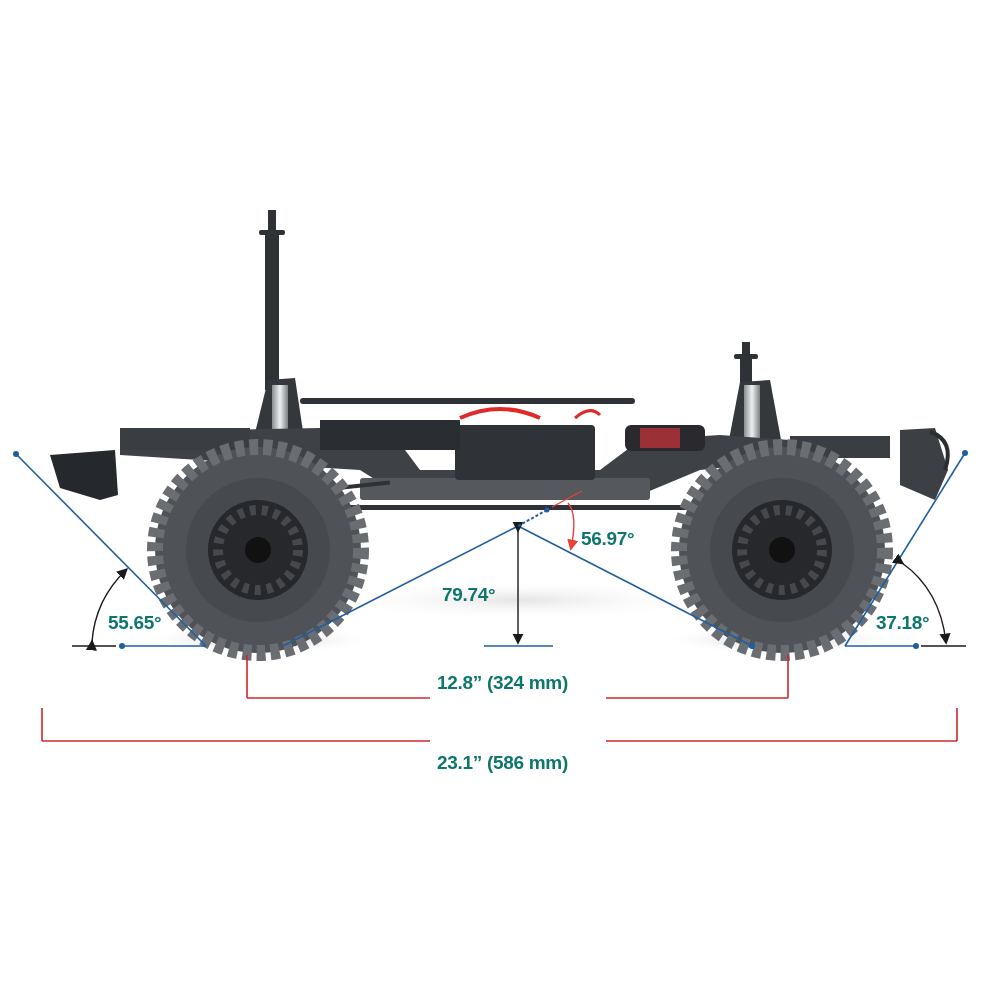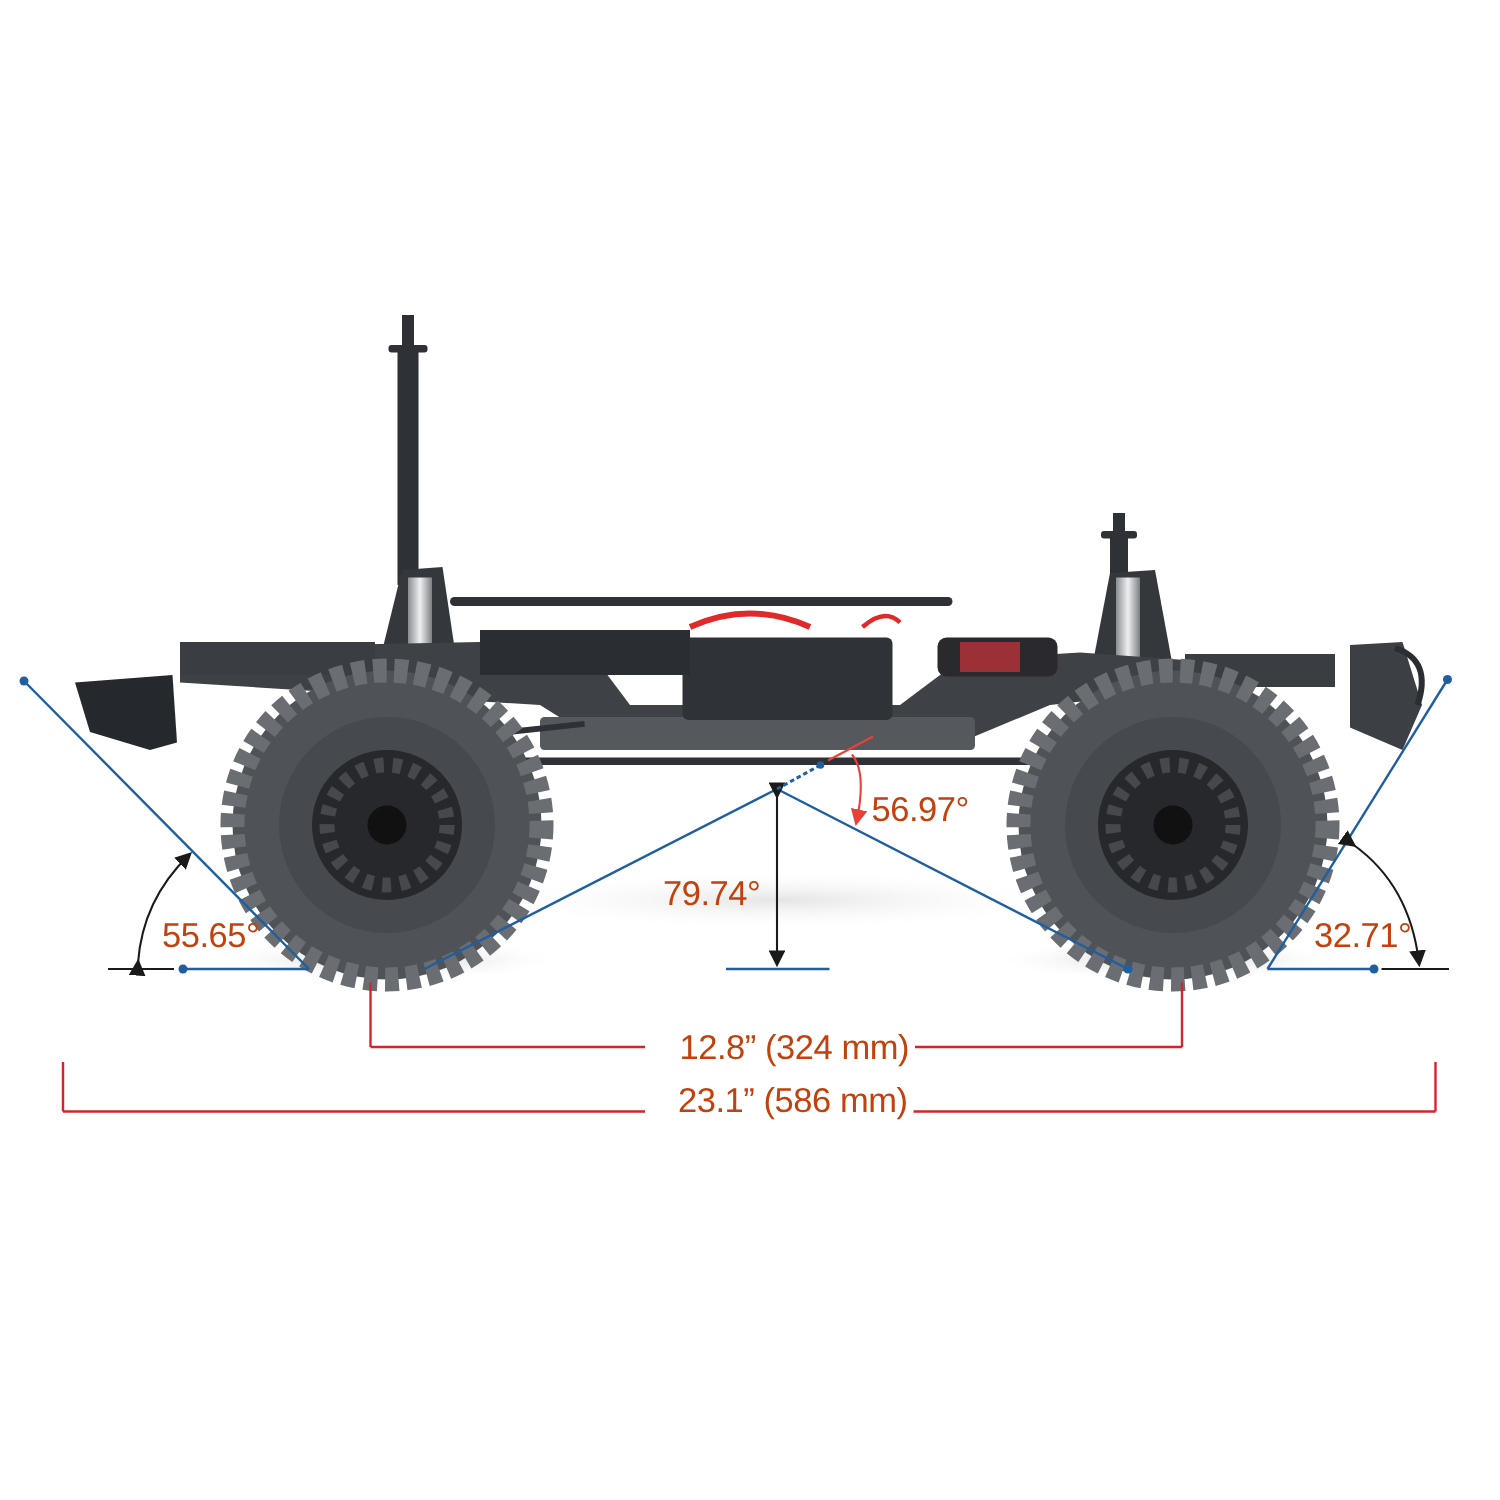--- a/index.html
+++ b/index.html
@@ -1,18 +1,18 @@
 <!DOCTYPE html>
 <html><head>
 <meta charset="utf-8">
 <style>
   html,body{margin:0;padding:0;background:#ffffff;}
   body{width:1000px;height:1000px;position:relative;overflow:hidden;font-family:"Liberation Sans",sans-serif;}
   #stage{position:absolute;left:0;top:0;width:1000px;height:1000px;}
-  .label{position:absolute;font-family:"Liberation Sans",sans-serif;font-weight:normal;color:#c2410c;font-size:23px;letter-spacing:-0.3px;background:#fff;padding:0 4px;line-height:22px;white-space:nowrap;}
+  .label{position:absolute;font-family:"Liberation Sans",sans-serif;font-weight:bold;color:#0f766e;font-size:19px;letter-spacing:-0.3px;background:#fff;padding:0 4px;line-height:22px;white-space:nowrap;}
   .angle-label{background:transparent;}
 </style>
 </head>
 <body>
 
 <div id="stage">
 <svg width="1000" height="1000" viewBox="0 0 1000 1000" xmlns="http://www.w3.org/2000/svg">
   <defs>
     <radialGradient id="shadow" cx="50%" cy="50%" r="50%">
       <stop offset="0%" stop-color="#bdbdbd" stop-opacity="0.8"></stop>
@@ -134,18 +134,18 @@
   <g>
     <line x1="42" y1="708" x2="42" y2="741" stroke="#d0262b" stroke-width="1.6"></line>
     <line x1="957" y1="708" x2="957" y2="741" stroke="#d0262b" stroke-width="1.6"></line>
     <line x1="42" y1="741" x2="430" y2="741" stroke="#d0262b" stroke-width="1.6"></line>
     <line x1="606" y1="741" x2="957" y2="741" stroke="#d0262b" stroke-width="1.6"></line>
   </g>
 </svg>
 
 
 <div class="label angle-label" style="left:104px;top:612px;">55.65°</div>
-<div class="label angle-label" style="left:872px;top:612px;">32.71°</div>
+<div class="label angle-label" style="left:872px;top:612px;">37.18°</div>
 <div class="label angle-label" style="left:438px;top:584px;text-align:right;">79.74°</div>
 <div class="label angle-label" style="left:577px;top:528px;">56.97°</div>
-<div class="label" style="left:433px;top:687px;margin-left:16px;">12.8” (324 mm)</div>
-<div class="label" style="left:433px;top:722px;margin-left:15px;">23.1” (586 mm)</div>
+<div class="label" style="left:433px;top:672px;">12.8” (324 mm)</div>
+<div class="label" style="left:433px;top:752px;">23.1” (586 mm)</div>
 </div>
 
 </body></html>

